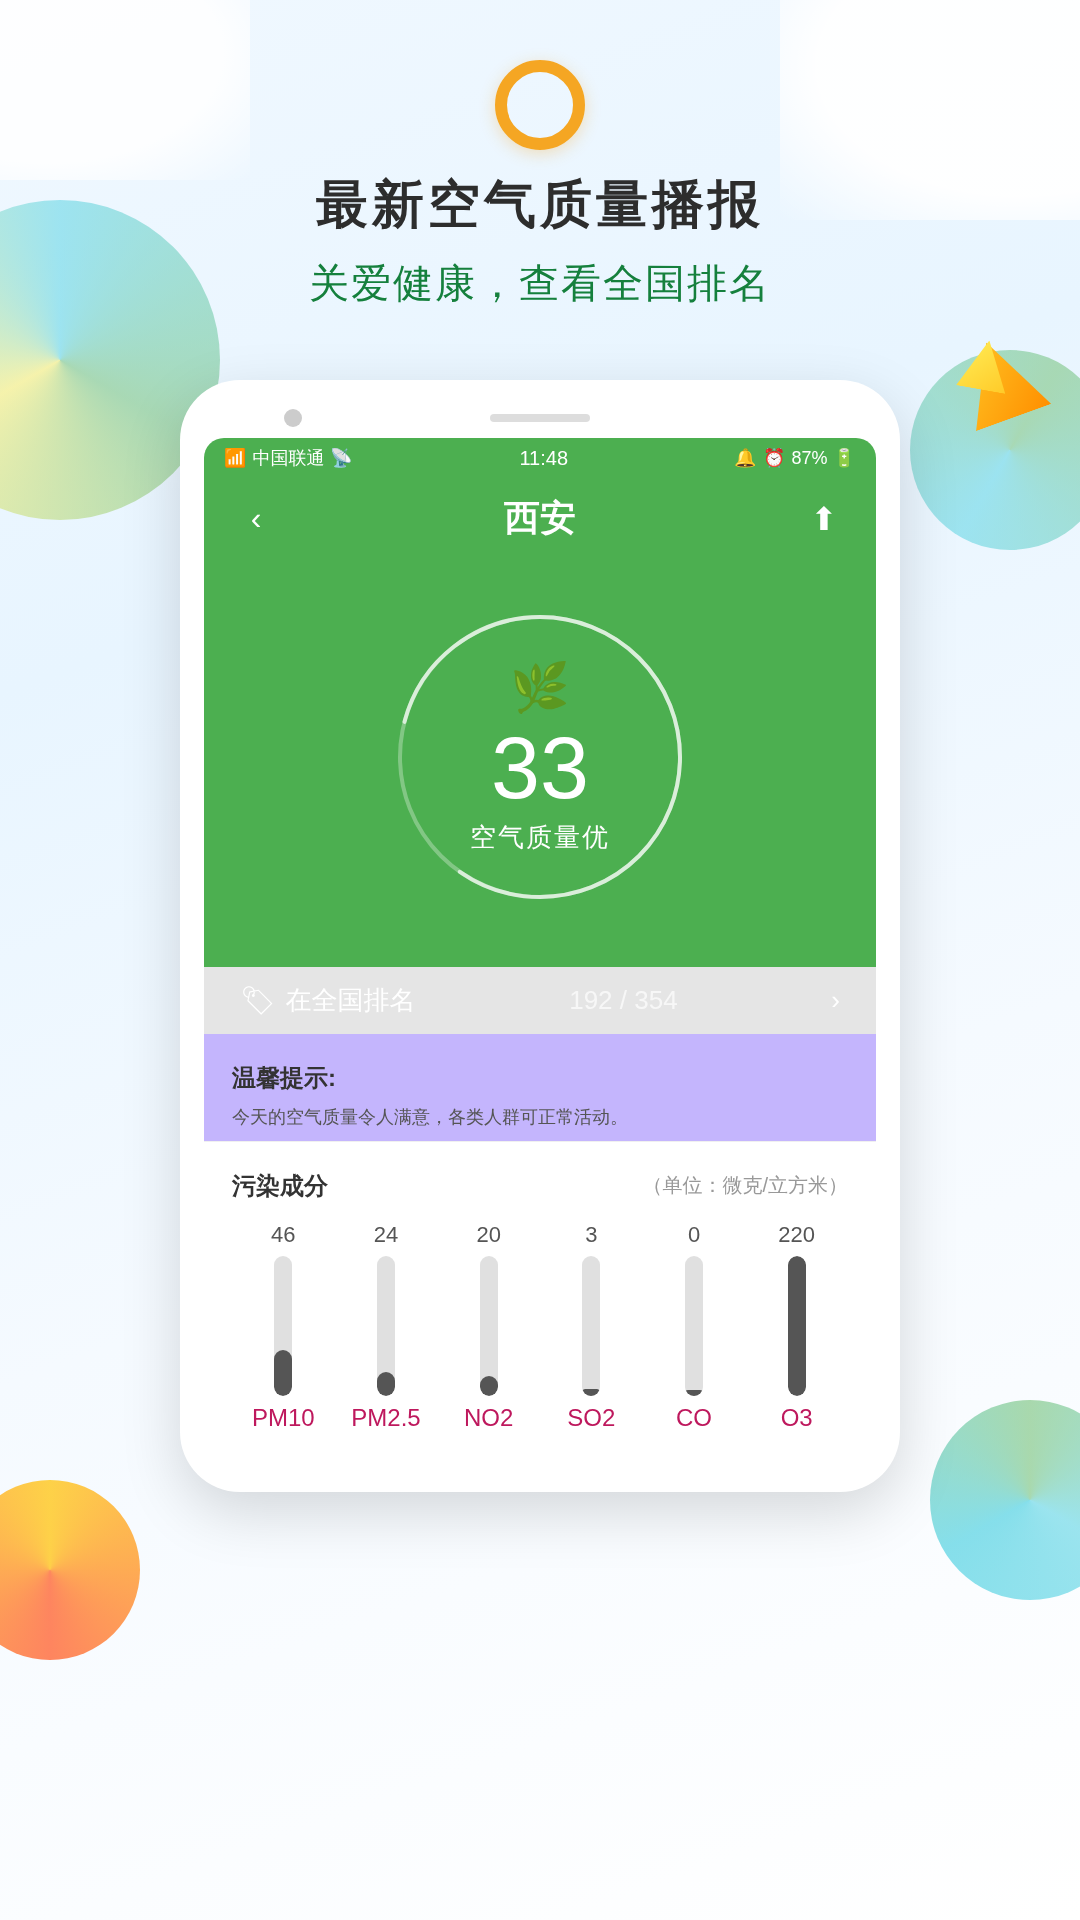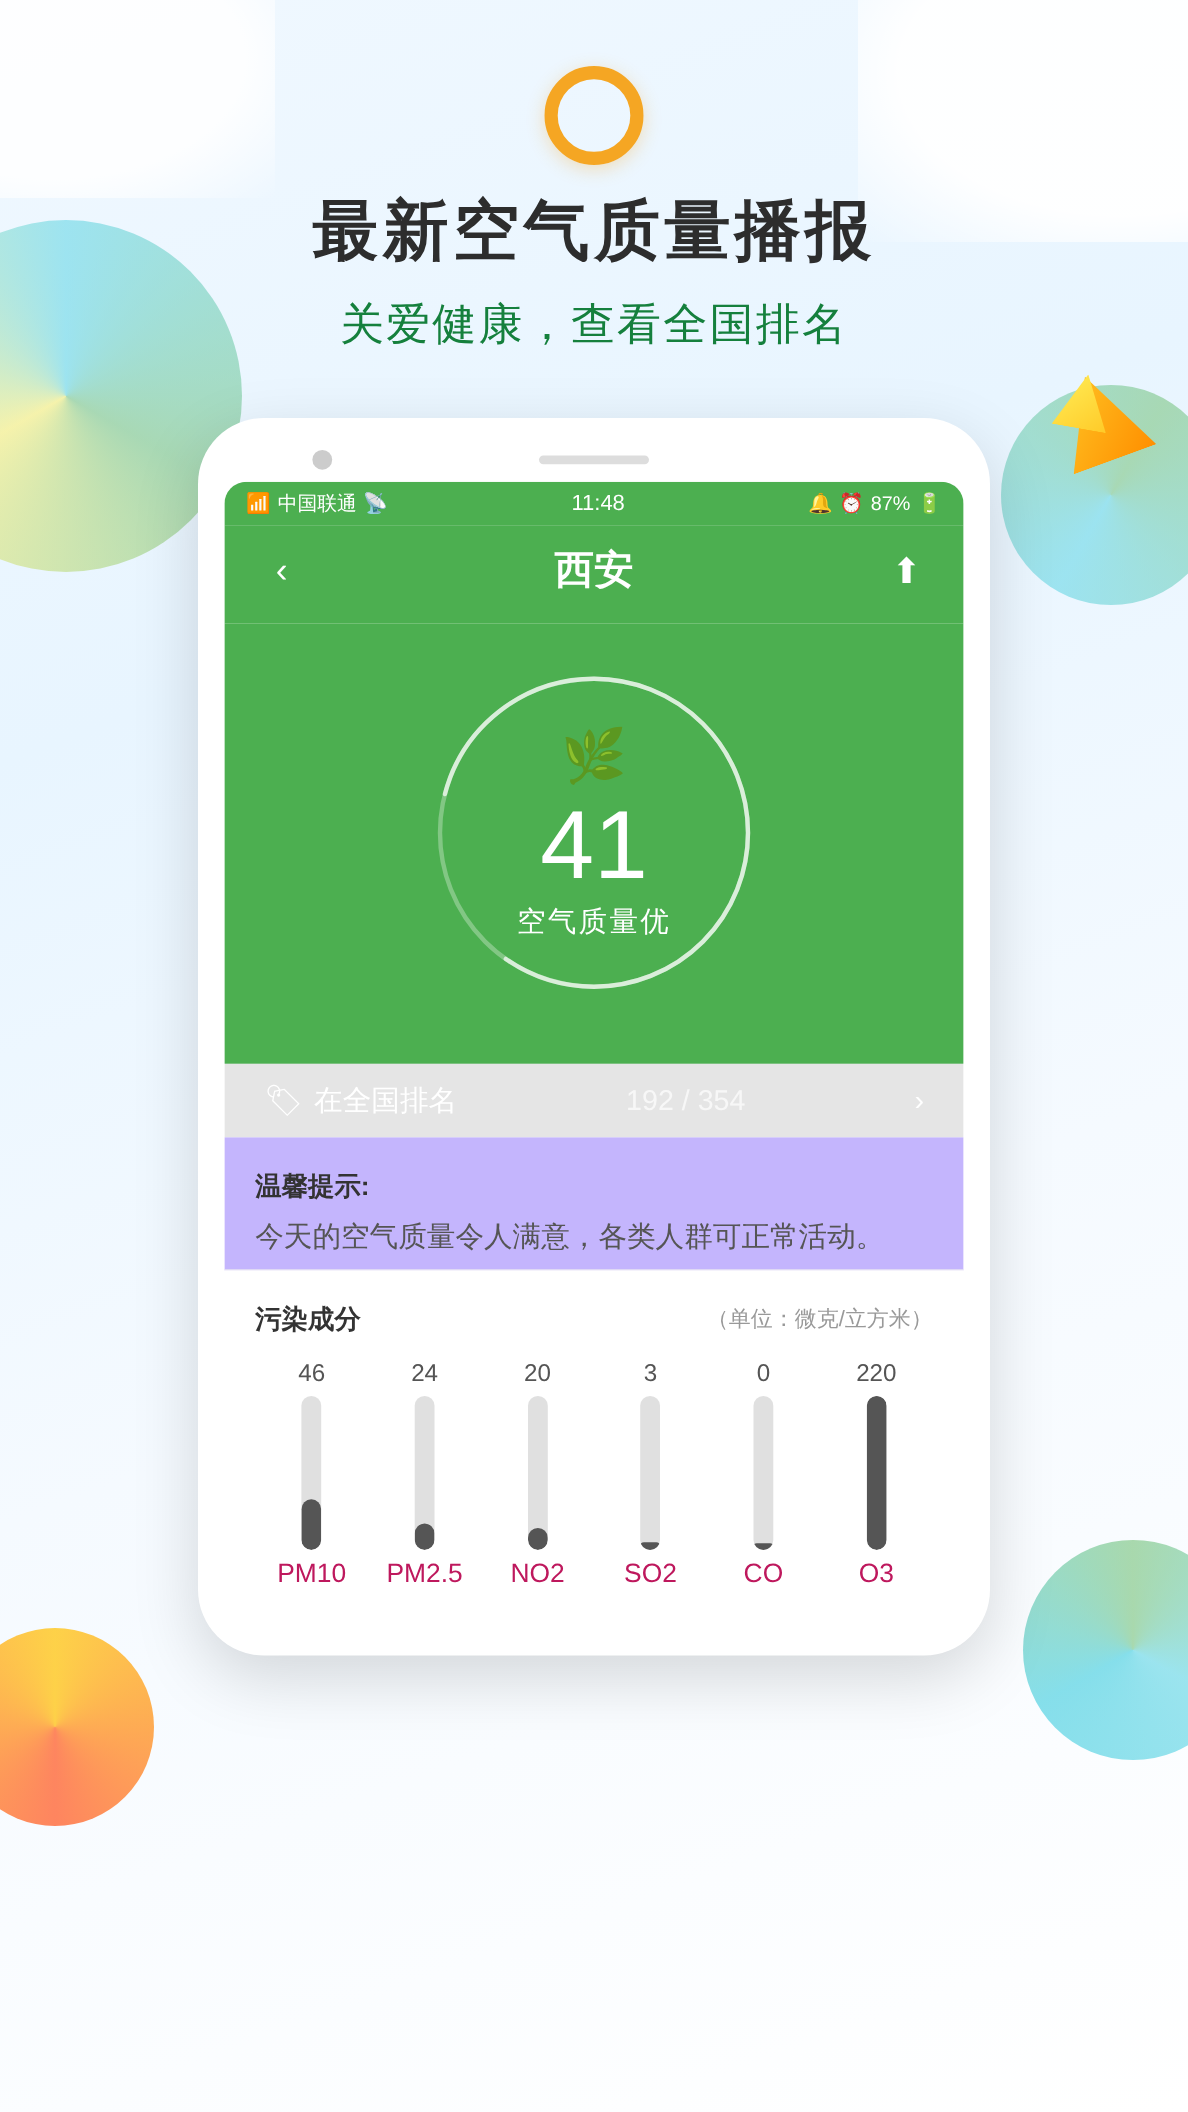--- a/index.html
+++ b/index.html
@@ -113,21 +113,21 @@
     .gold-ring {
       width: 90px;
       height: 90px;
       border-radius: 50%;
       border: 12px solid #f5a623;
       background: transparent;
       box-shadow: 0 4px 16px rgba(245,166,35,0.3);
     }
 
     .main-title {
-      font-size: 60px;
+      font-size: 52px;
       font-weight: 800;
       color: #2d2d2d;
       margin-top: 20px;
       letter-spacing: 4px;
     }
 
     .sub-title {
       font-size: 40px;
       color: #15803d;
       margin-top: 16px;
@@ -322,23 +322,24 @@
     }
 
     .tip-title {
       font-size: 24px;
       color: #333;
       font-weight: 600;
       margin-bottom: 10px;
     }
 
     .tip-content {
-      font-size: 26px;
+      font-size: 18px;
       color: #555;
       line-height: 1.6;
+      font-family: Liberation Mono, monospace;
     }
 
     
     .pollution-section {
       background: white;
       padding: 28px 28px 36px;
     }
 
     .pollution-header {
       display: flex;
@@ -455,21 +456,21 @@
       </div>
 
       <div class="aqi-section">
         <div class="aqi-circle-container">
           <svg class="aqi-circle-svg" width="340" height="340" viewBox="0 0 340 340">
             <circle cx="170" cy="170" r="140" fill="none" stroke="rgba(255,255,255,0.3)" stroke-width="4"></circle>
             <circle cx="170" cy="170" r="140" fill="none" stroke="rgba(255,255,255,0.7)" stroke-width="4" stroke-dasharray="700 170" stroke-dashoffset="175" stroke-linecap="round" transform="rotate(-90 170 170)"></circle>
           </svg>
           <div class="aqi-circle-inner">
             <span class="leaf-icon">🌿</span>
-            <span class="aqi-number">41</span>
+            <span class="aqi-number">33</span>
             <span class="aqi-label">空气质量优</span>
           </div>
         </div>
       </div>
 
       <div class="ranking-bar">
         <div class="ranking-left">
           <span class="flag-icon">🏷</span>
           <span>在全国排名</span>
         </div>

